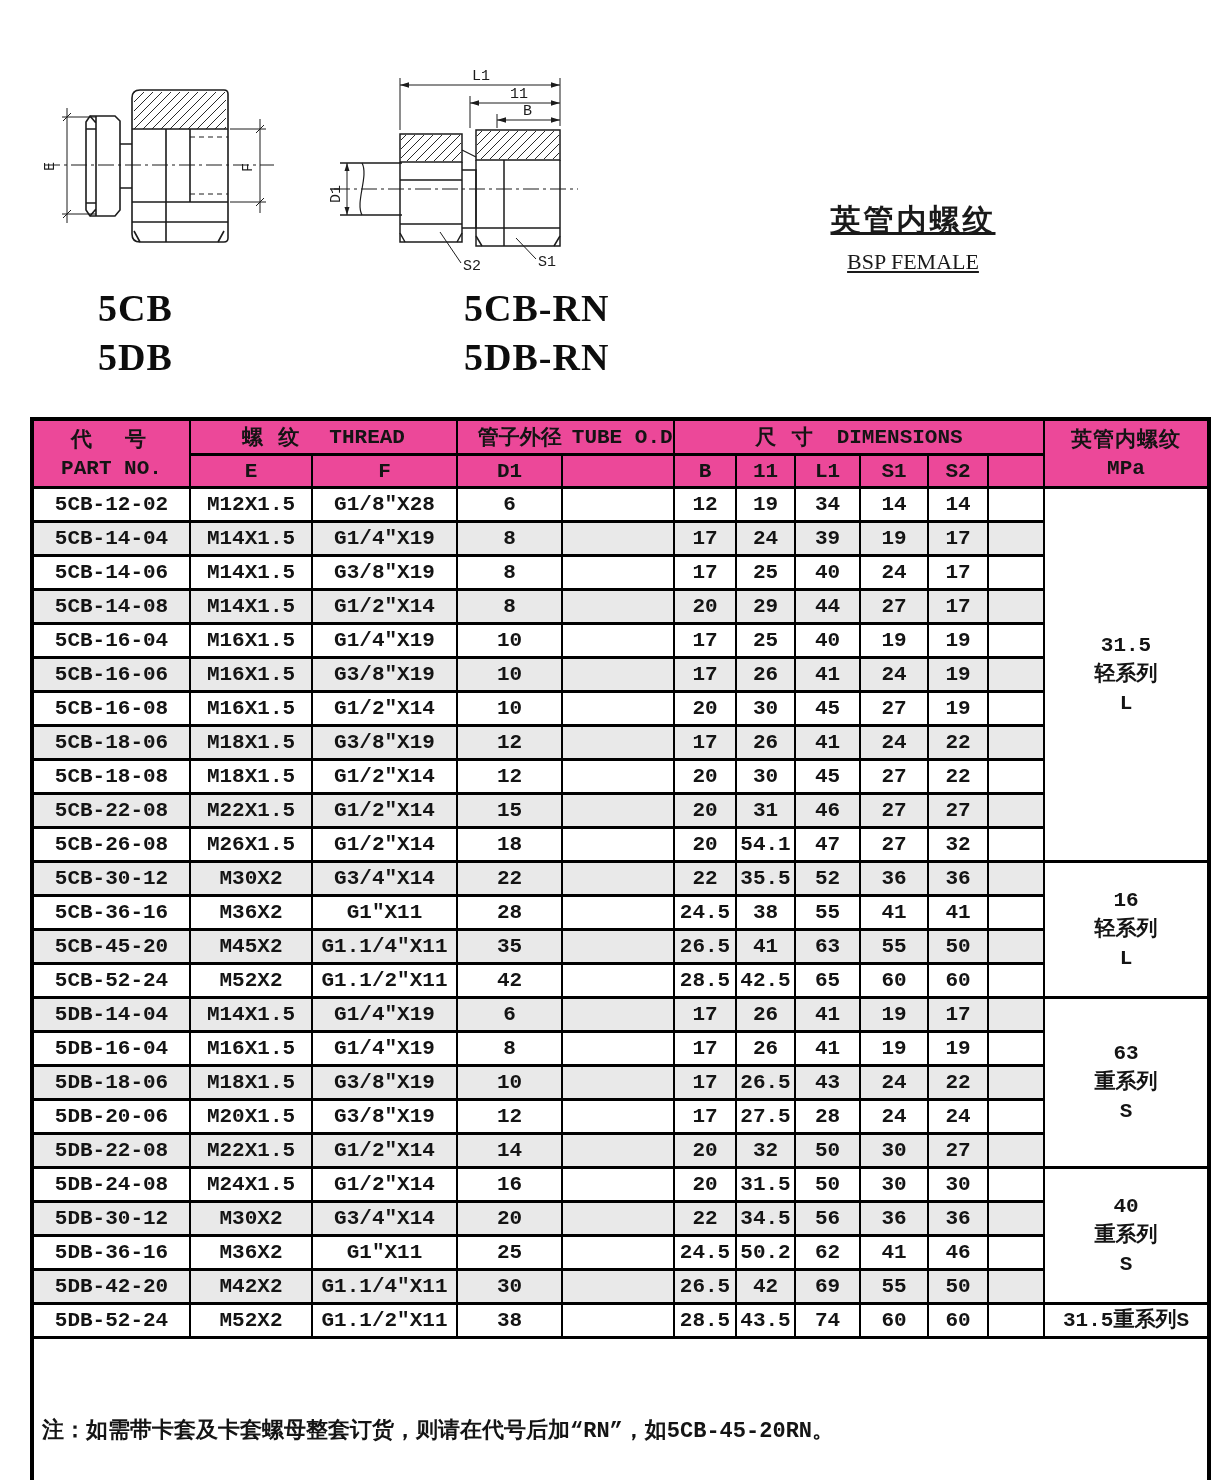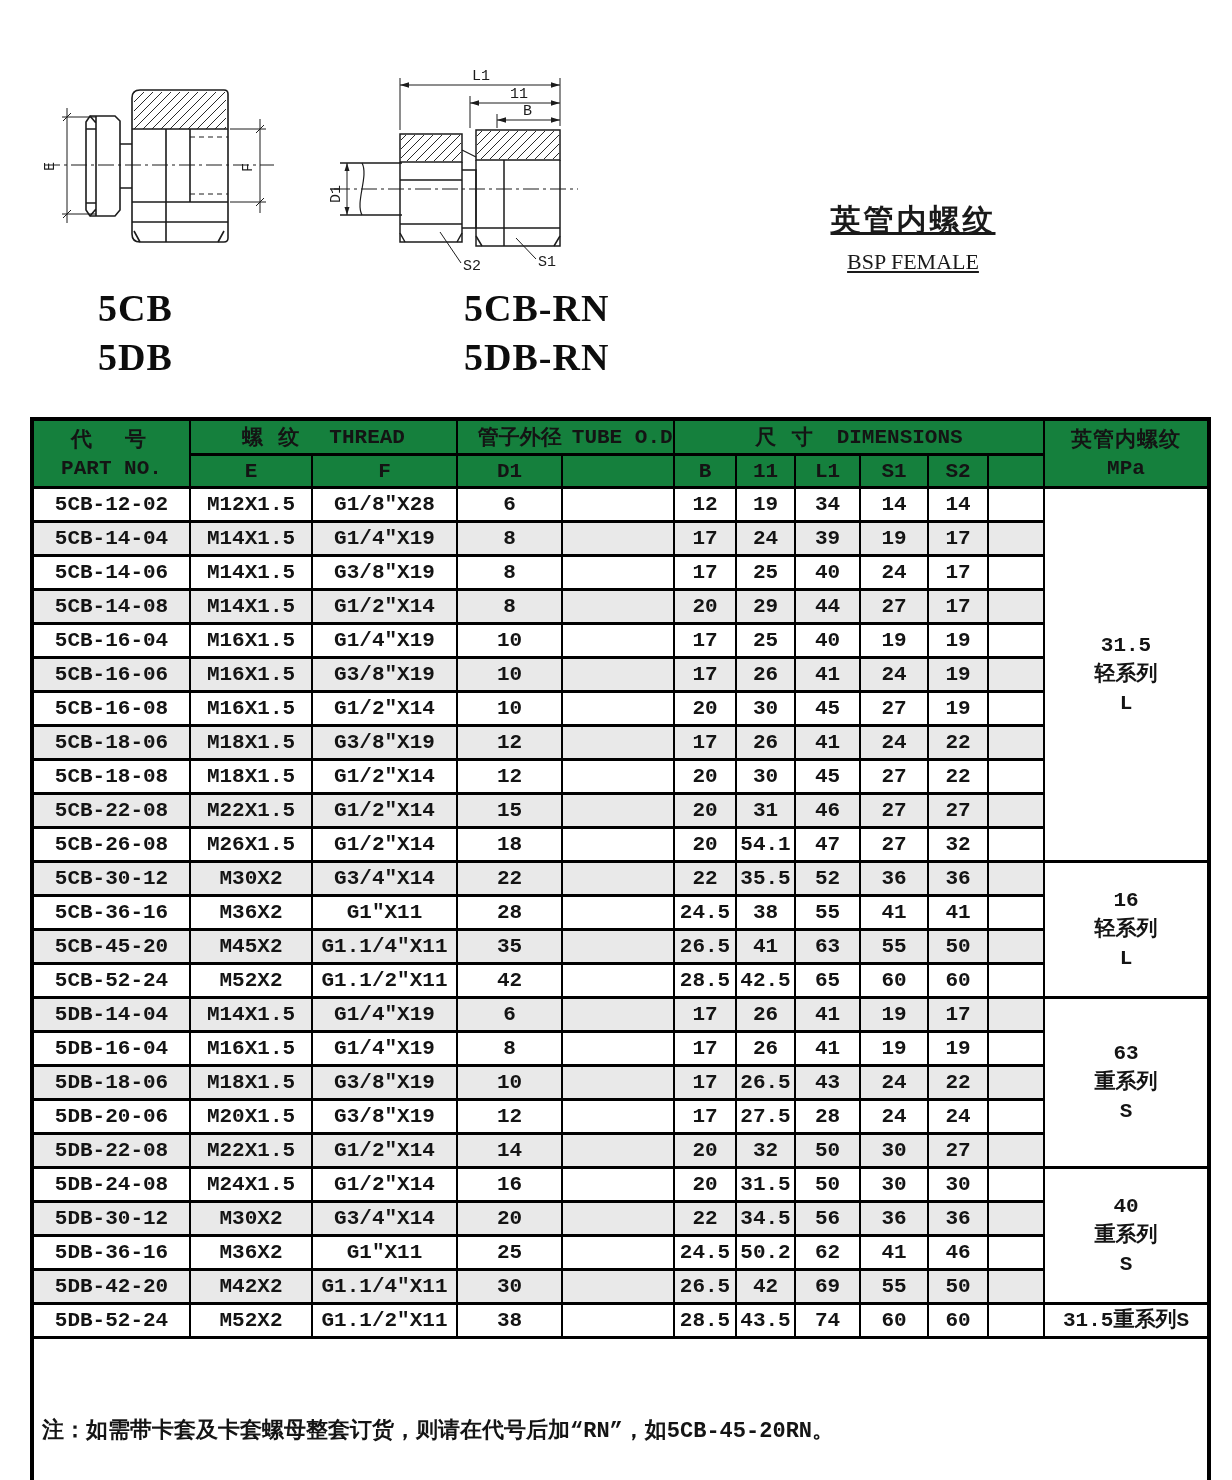--- a/index.html
+++ b/index.html
@@ -27,21 +27,21 @@
     border:4px solid #000;
   }
   table.spec th,table.spec td{
     border-top:3px solid #000;border-bottom:3px solid #000;
     border-left:2px solid #000;border-right:2px solid #000;
     text-align:center;vertical-align:middle;
     font-family:"Liberation Mono","DejaVu Sans Mono",monospace;
     font-weight:600;font-size:21px;color:#141414;
     padding:0;overflow:hidden;white-space:nowrap;
   }
-  table.spec thead th{background:#15803d;height:32px;}
+  table.spec thead th{background:#ec4899;height:32px;}
   table.spec thead tr.sub th{height:30px;}
   .hgroup{display:flex;justify-content:center;align-items:center;gap:26px;}
   .hgroup .cn{font-family:"DejaVu Sans",sans-serif;font-weight:600;letter-spacing:4px;}
   .two-line div{line-height:30px;}
   .two-line .cn{font-family:"DejaVu Sans",sans-serif;letter-spacing:6px;}
   tbody td{height:31px;background:#fff;}
   tbody tr.shade td{background:#e9e9e9;}
   td.pressure{background:#fff !important;font-family:"DejaVu Sans",sans-serif;font-size:21px;line-height:29px;}
   td.pressure div{line-height:29px;}
   tfoot td.notes{

